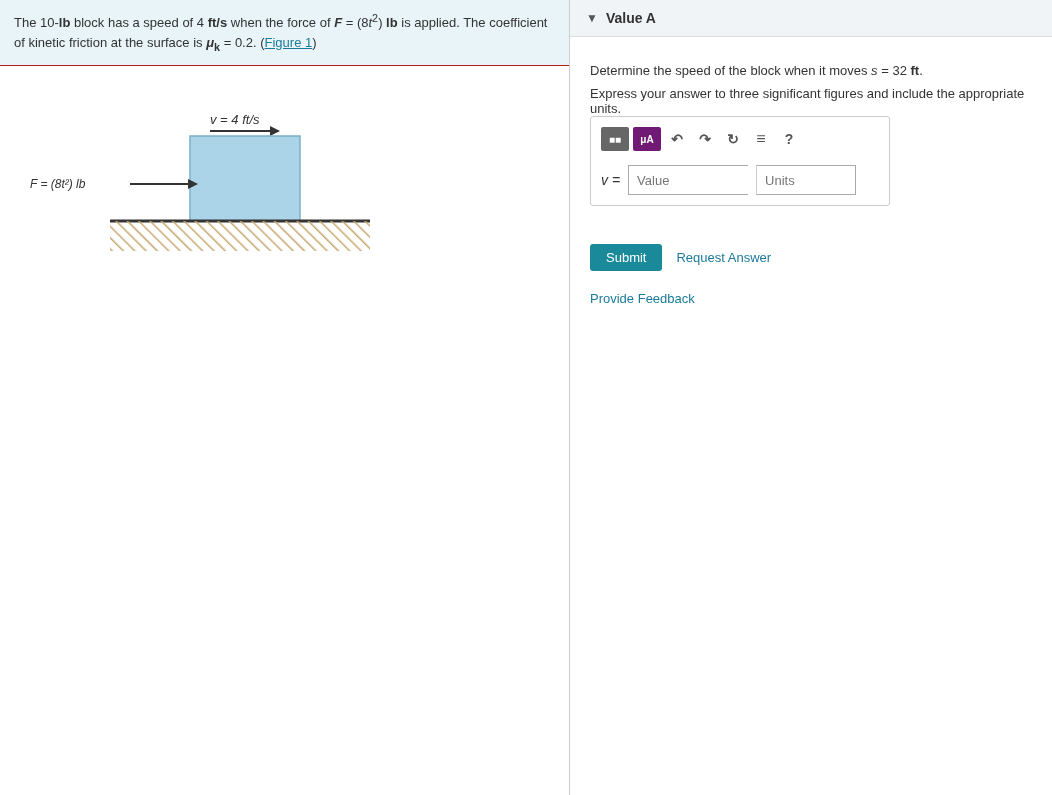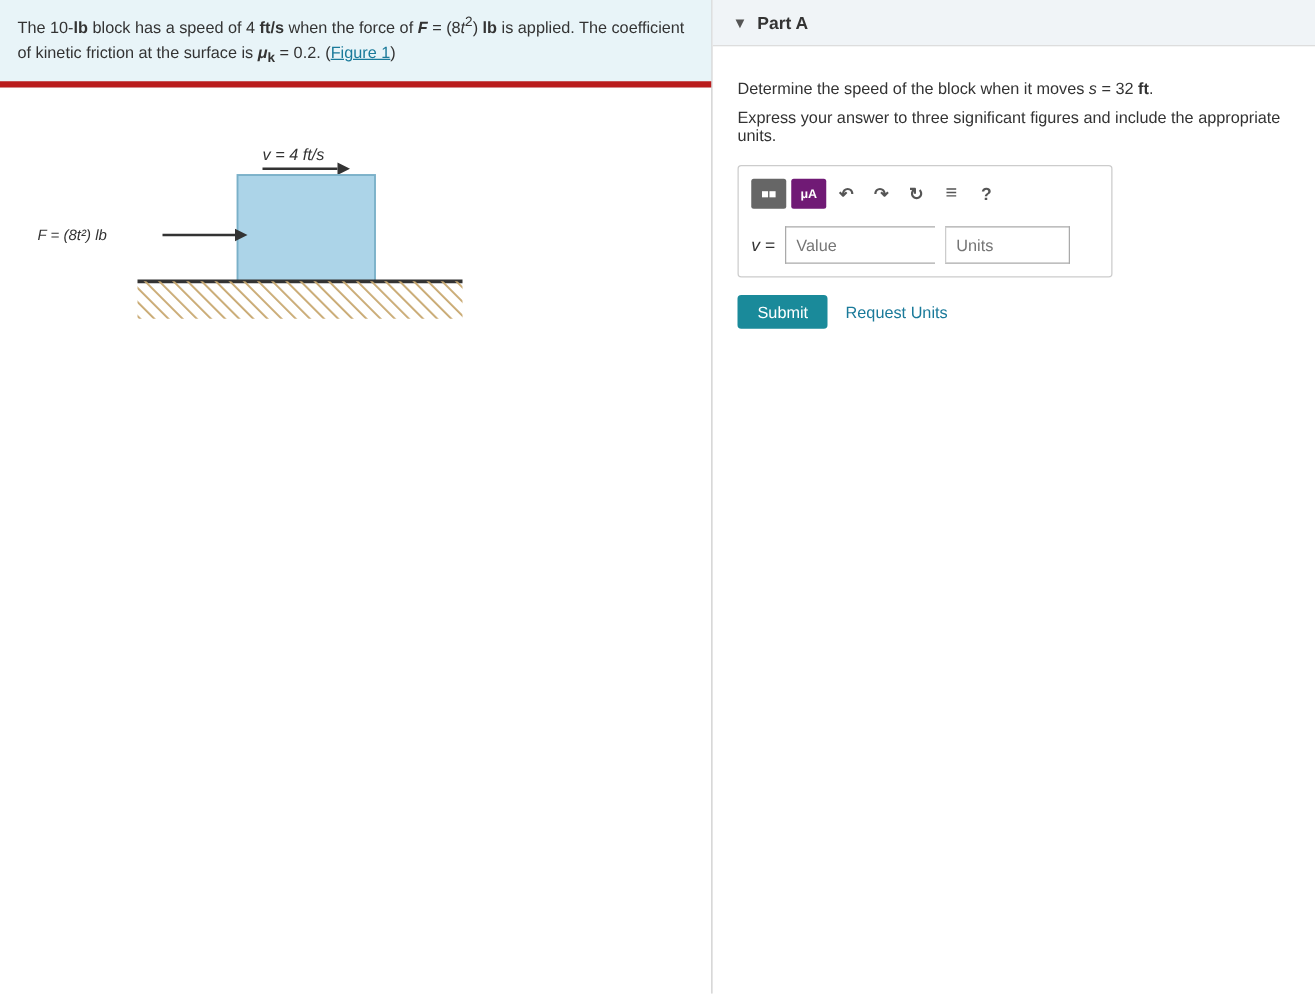--- a/index.html
+++ b/index.html
@@ -9,21 +9,21 @@
     .left-panel {
       width: 570px;
       display: flex;
       flex-direction: column;
       border-right: 1px solid #ccc;
       height: 100%;
     }
 
     .problem-statement {
       background: #e8f4f8;
-      border-bottom: 5px solid #b91c1c;
+      border-bottom: 1px solid #b91c1c;
       padding: 10px 14px;
       font-size: 13px;
       line-height: 1.5;
     }
 
     .problem-statement b { font-weight: bold; }
 
     .figure-area {
       flex: 1;
       display: flex;
@@ -117,21 +117,20 @@
 
     .question-text {
       font-size: 13px;
       color: #333;
       margin-bottom: 8px;
     }
 
     .instruction-text {
       font-size: 13px;
       color: #333;
-      margin-bottom: 16px;
     }
 
     
     .equation-box {
       border: 1px solid #ccc;
       border-radius: 3px;
       padding: 10px;
       margin-bottom: 14px;
       display: inline-block;
       min-width: 300px;
@@ -201,21 +200,21 @@
       font-size: 13px;
       color: #701a75;
       outline: none;
       border-left: 1px solid #ccc;
     }
 
     .action-row {
       display: flex;
       align-items: center;
       gap: 14px;
-      margin-top: 0;
+      margin-top: 24px;
     }
 
     .submit-btn {
       background: #1a8a9a;
       color: #fff;
       border: none;
       padding: 6px 16px;
       font-size: 13px;
       border-radius: 3px;
       cursor: pointer;
@@ -274,21 +273,21 @@
         <rect x="110" y="115" width="260" height="30" fill="url(#hatch)"></rect>
       </svg>
     </div>
   </div>
 </div>
 
 <div class="right-panel">
 
   <div class="part-header">
     <span class="part-toggle">▼</span>
-    <span class="part-label">Part A</span>
+    <span class="part-label">Value A</span>
   </div>
 
   <div class="part-content">
 
     <p class="question-text">
       Determine the speed of the block when it moves <i>s</i> = 32 <b>ft</b>.
     </p>
 
     <p class="instruction-text">Express your answer to three significant figures and include the appropriate units.</p>
 
@@ -310,19 +309,20 @@
       <div class="input-row">
         <span class="var-label"><i>v</i> =</span>
         <input type="text" class="value-input" placeholder="Value" style="">
         <input type="text" class="units-input" placeholder="Units" style="">
       </div>
     </div>
 
     
     <div class="action-row">
       <button class="submit-btn">Submit</button>
-      <a href="#" class="request-answer-link">Request Units</a>
+      <a href="#" class="request-answer-link">Request Answer</a>
     </div>
 
     
+    <a href="#" class="provide-feedback-link">Provide Feedback</a>
 
   </div>
 </div>
 
 </body></html>

